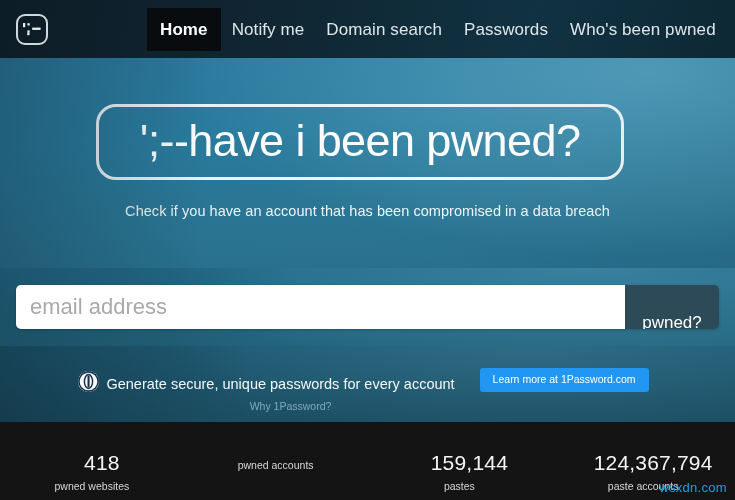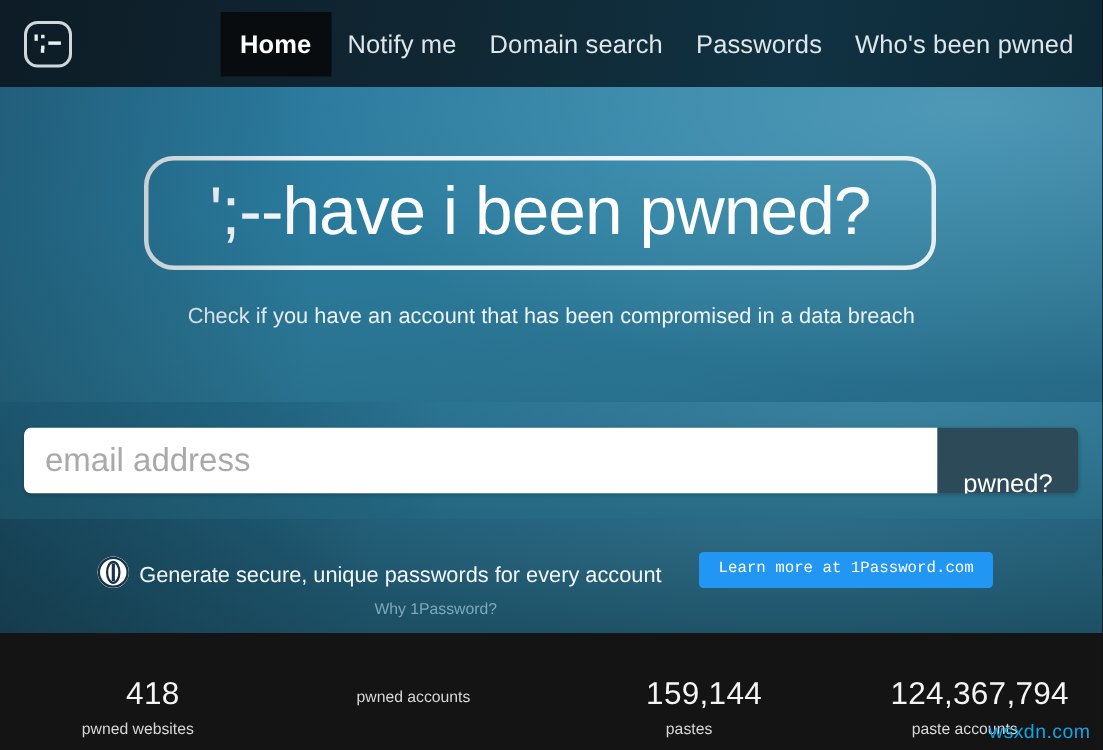--- a/index.html
+++ b/index.html
@@ -233,21 +233,21 @@
     font-size: 14.5px;
     white-space: nowrap;
   }
   .op-cta {
     background: #2196f3;
     color: #ffffff;
     font-size: 10.5px;
     padding: 6px 13px;
     border-radius: 3px;
     border: none;
-    font-family: Liberation Mono, monospace;
+    font-family: Liberation Sans, sans-serif;
     cursor: pointer;
     white-space: nowrap;
     margin-left: 18px;
     line-height: 1.1;
   }
   .op-why {
     position: absolute;
     top: 400px;
     left: 0;
     width: 581px;

